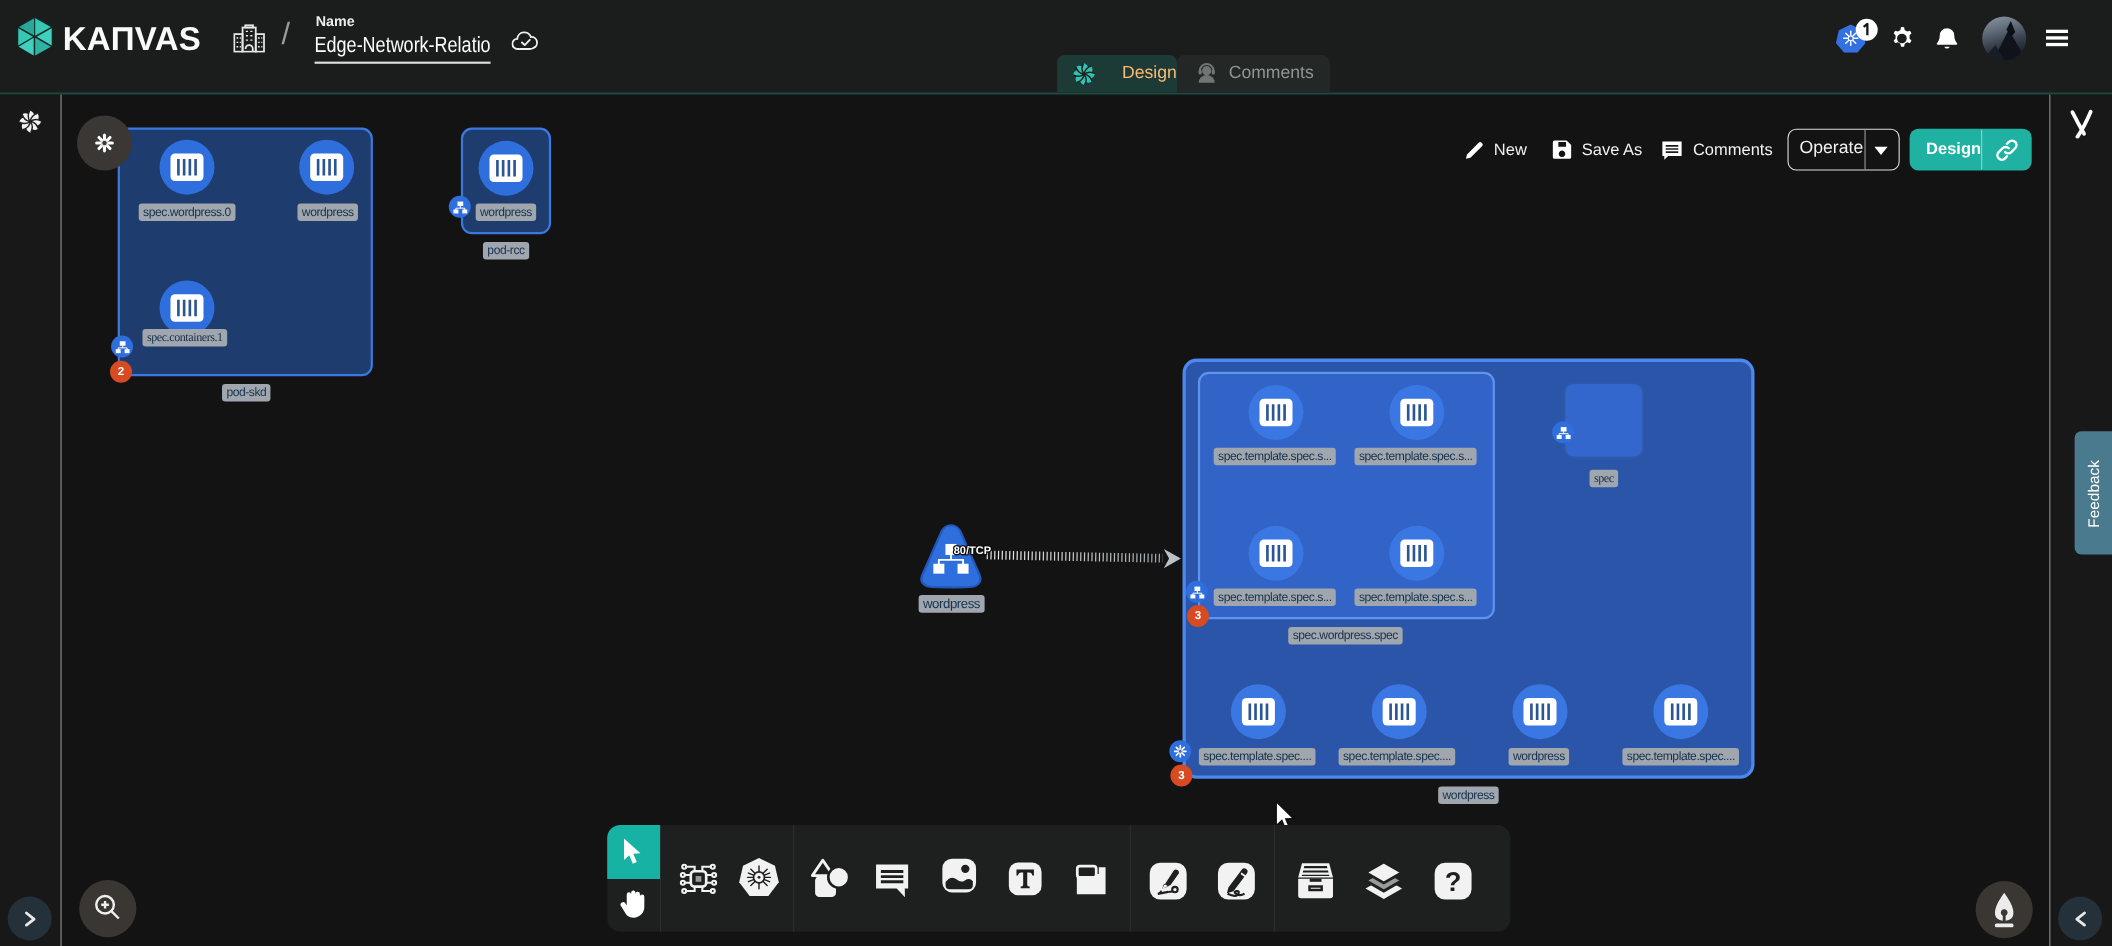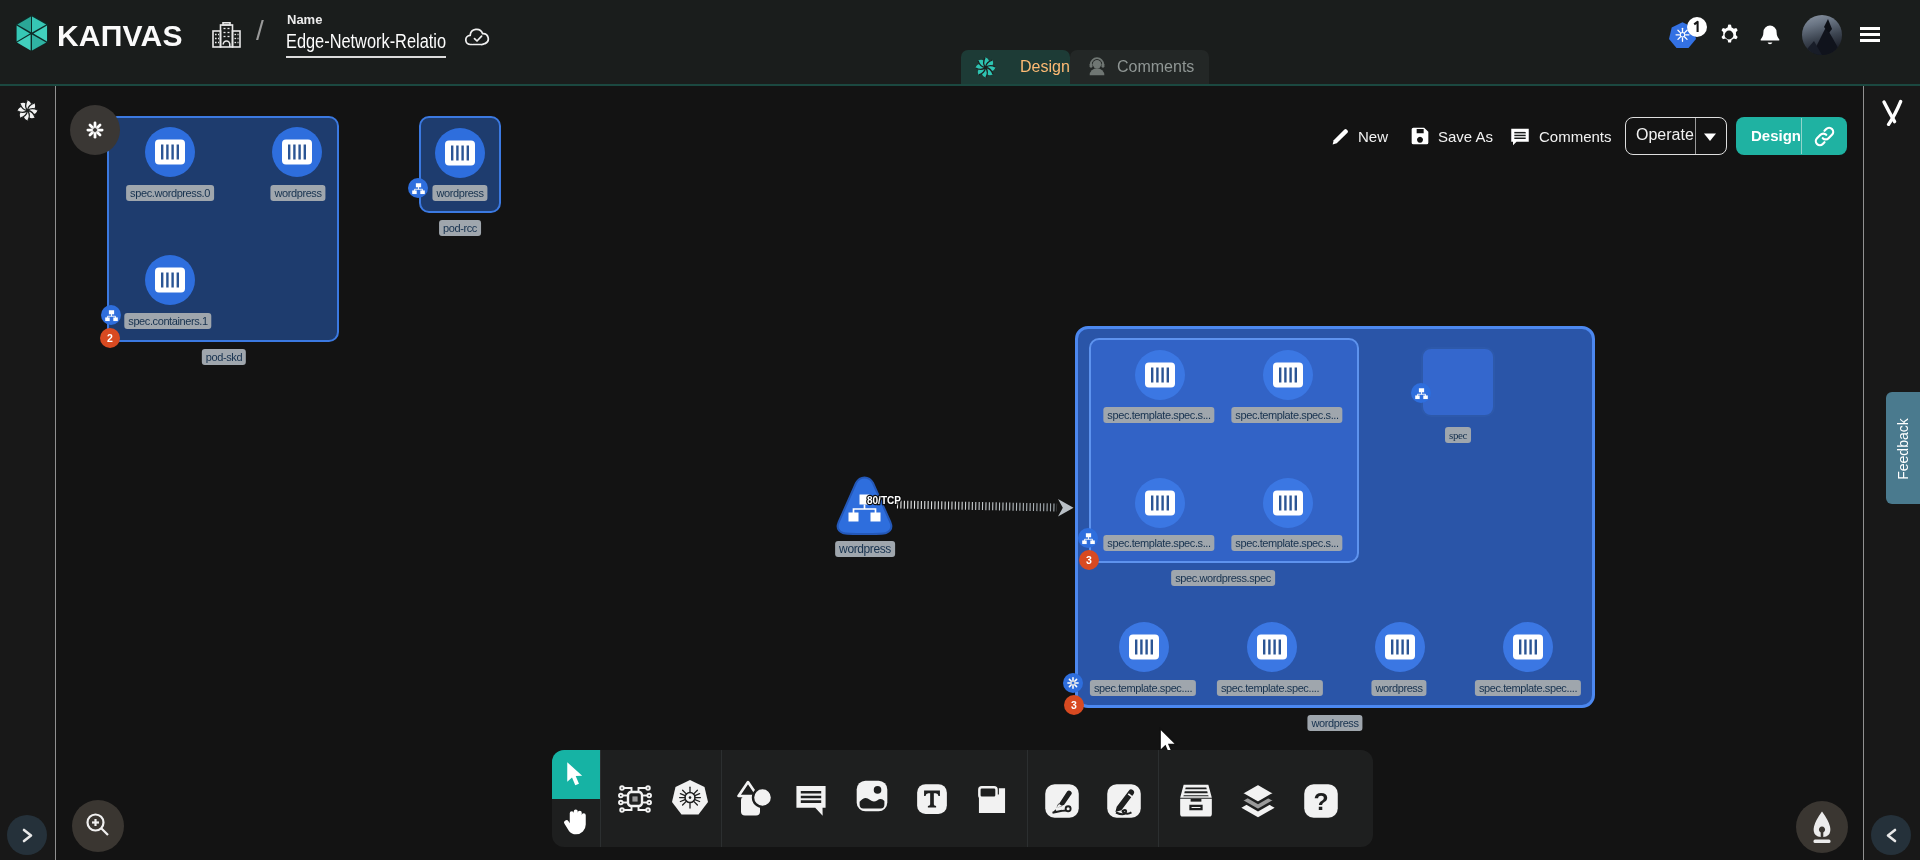--- a/index.html
+++ b/index.html
@@ -376,21 +376,21 @@
           <use href="#sContainer"></use>
         </svg>
       </div>
     <div class="cnode c1" style="left:145px;top:255px;">
         <svg width="50" height="50">
           <use href="#sContainer"></use>
         </svg>
       </div>
     <div class="chip" style="left:170px;top:185px;">spec.wordpress.0</div>
     <div class="chip" style="left:298px;top:185px;">wordpress</div>
-    <div class="chip" style="left:168px;top:313px;">spec.containers.1</div>
+    <div class="chip" style="left:168px;top:299px;font-family:Liberation Serif, serif;">spec.containers.1</div>
     <div class="chip" style="left:224px;top:349px;">pod-skd</div>
     <div class="badge bblue" style="left:111px;top:315px;">
         <svg width="15" height="15" viewBox="0 0 20 20">
           <use href="#sSitemap"></use>
         </svg>
       </div>
     <div class="badge bred" style="left:110px;top:338px;">2</div>
 
     <div class="grp g1" style="left:419px;top:116px;width:82px;height:97px;"></div>
     <div class="cnode c1" style="left:435px;top:128px;">

